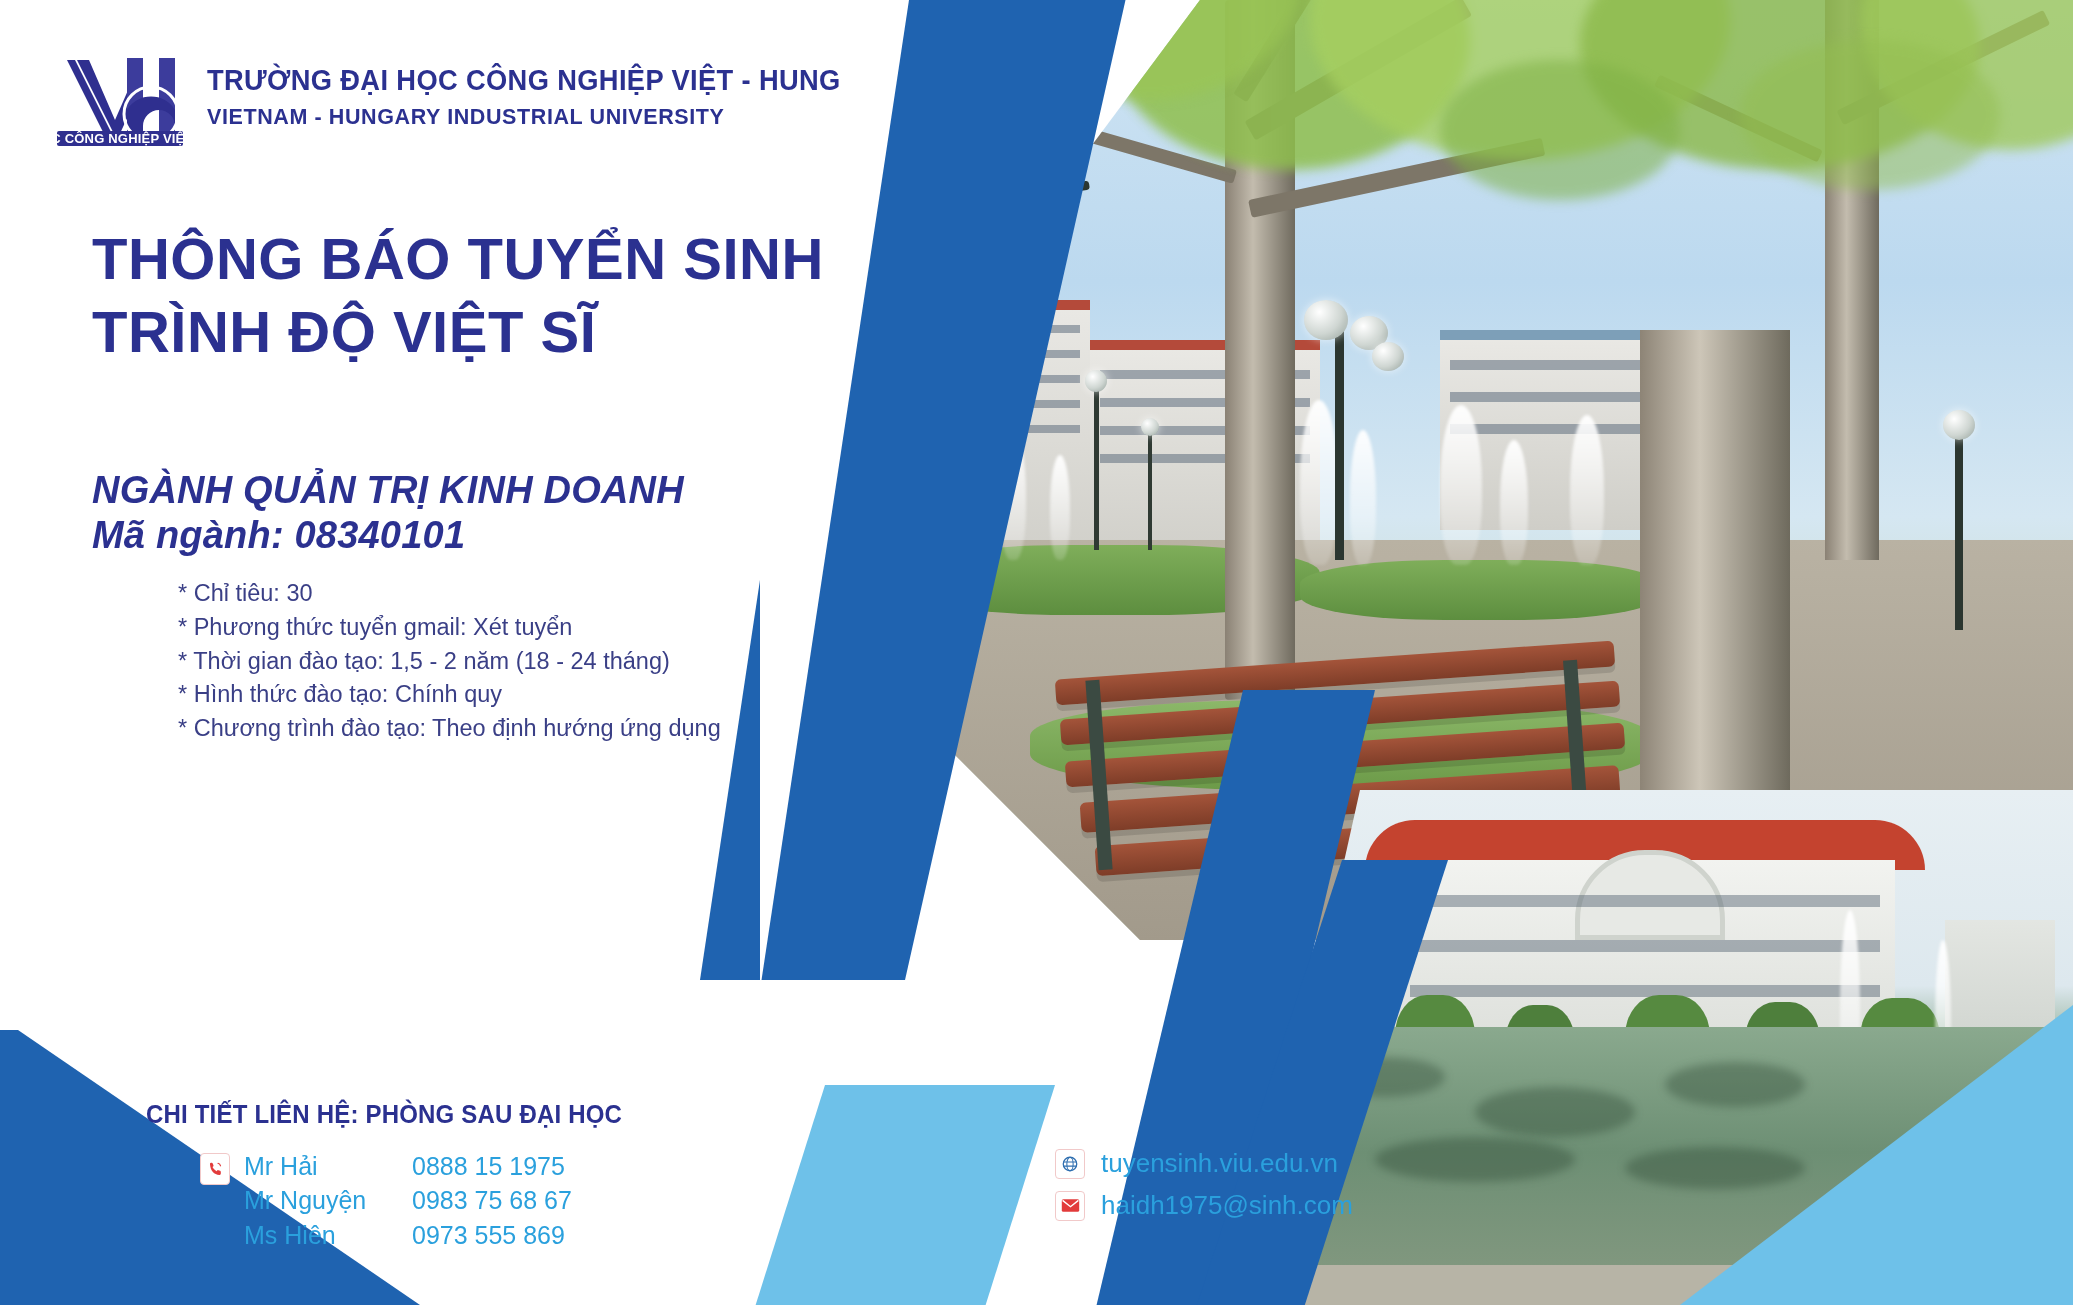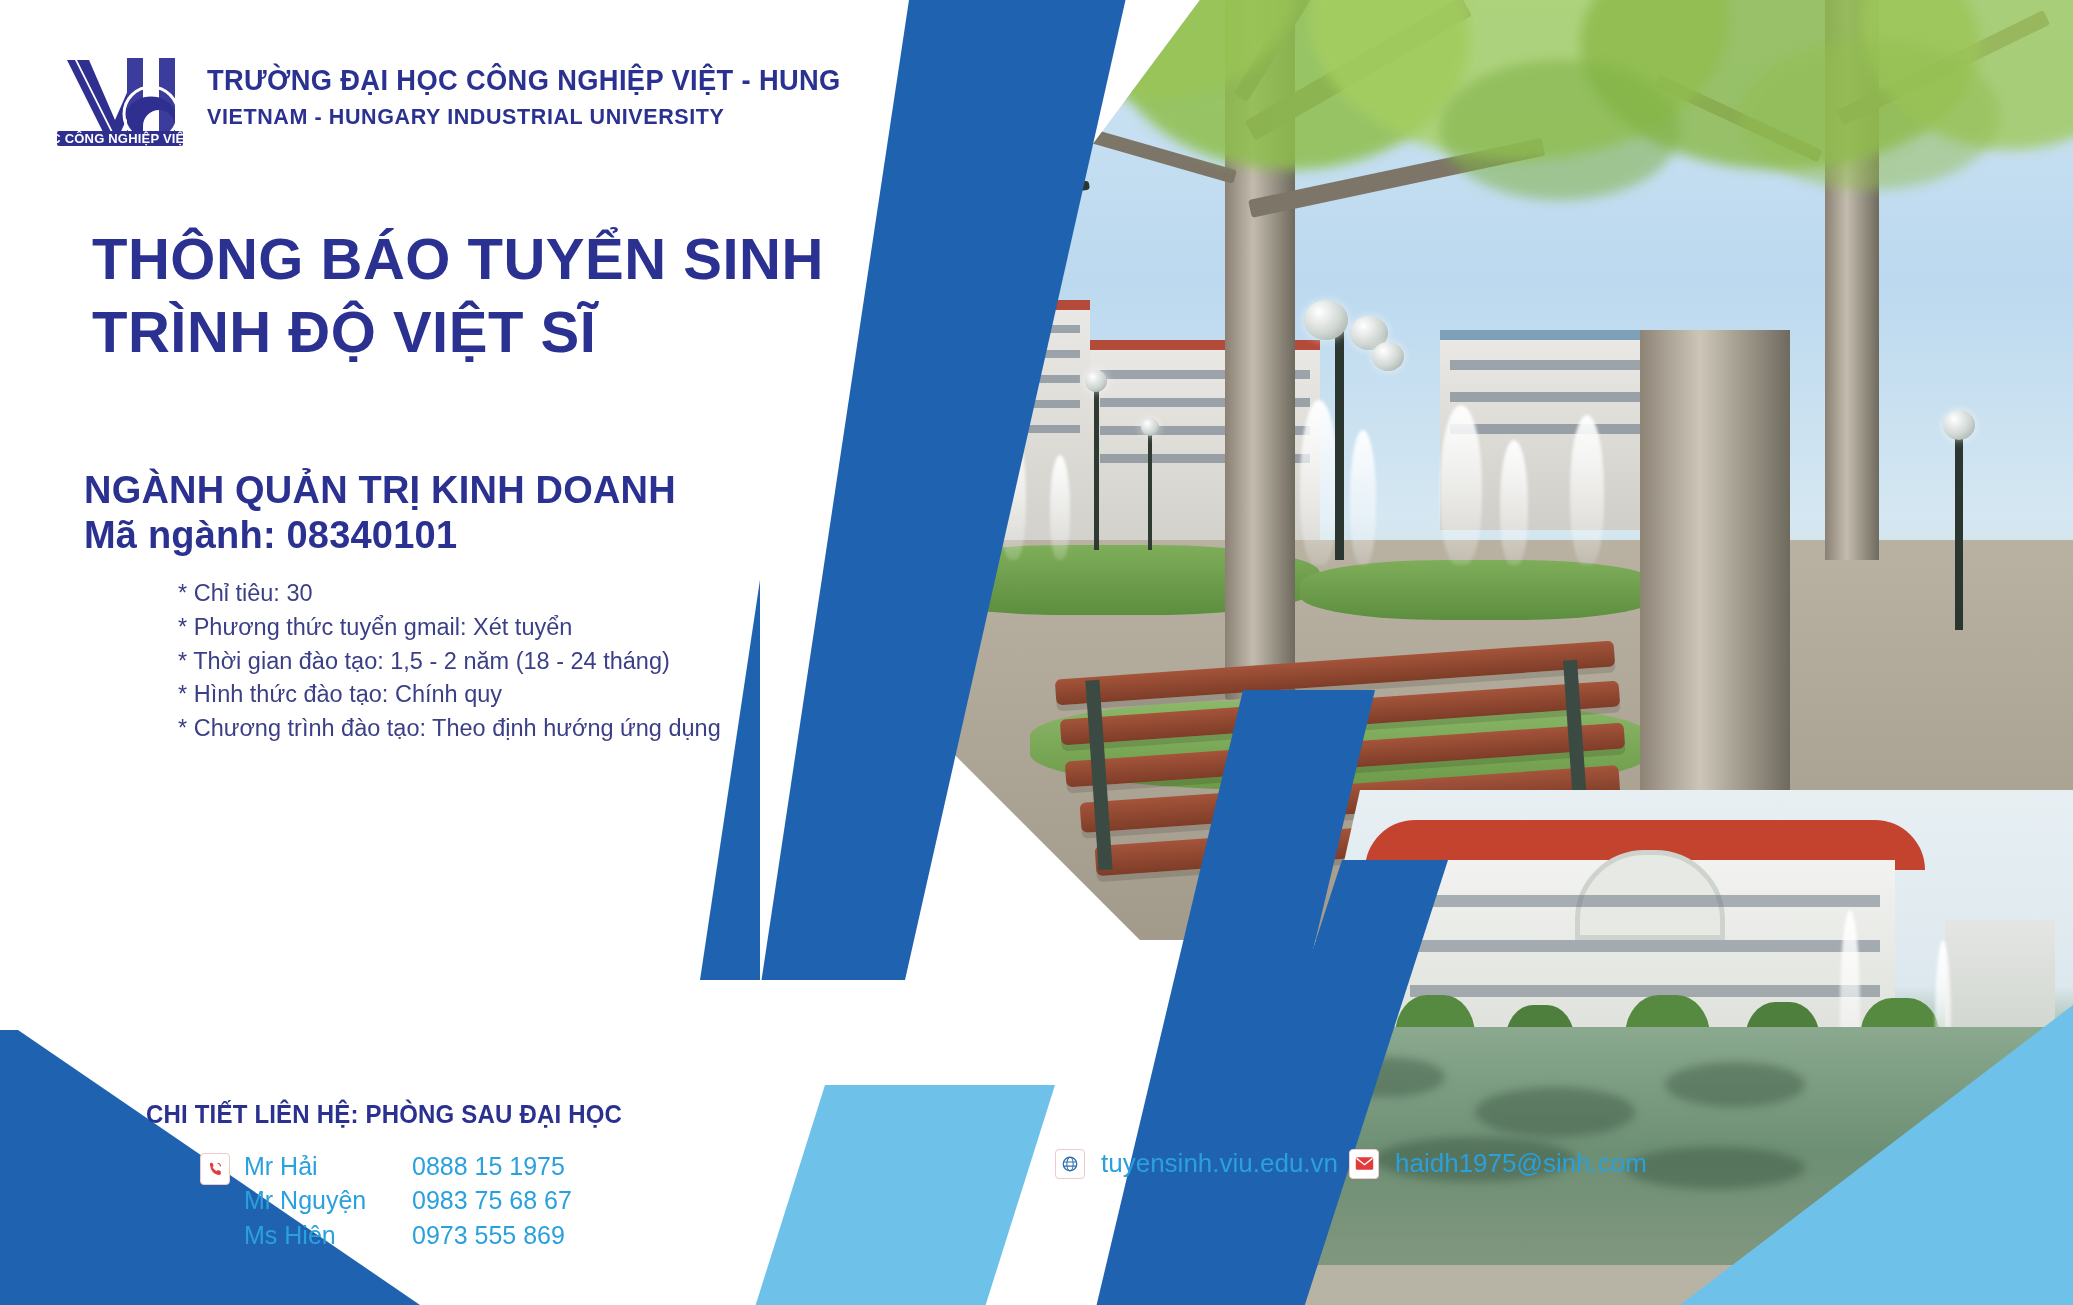--- a/index.html
+++ b/index.html
@@ -120,21 +120,21 @@
 
   
   .titles{position:absolute;left:92px;top:222px;}
   .t-line{
     font-family:"Liberation Sans",sans-serif;
     font-weight:700;font-size:58px;line-height:1.26;
     color:#2b3190;letter-spacing:.5px;white-space:nowrap;
     margin:0;
   }
 
-  .major{position:absolute;left:84px;top:468px;}
+  .major{position:absolute;left:92px;top:468px;font-style:italic;}
   .major-line{
     font-family:"Liberation Sans",sans-serif;
     font-weight:700;font-size:38px;line-height:1.18;
     color:#2b3190;letter-spacing:.2px;white-space:nowrap;margin:0;
   }
 
   .bullets{position:absolute;left:178px;top:577px;}
   .bullet{
     font-family:"Liberation Sans",sans-serif;
     font-size:23.5px;line-height:1.44;
@@ -152,21 +152,21 @@
   .phones{position:absolute;left:200px;top:1150px;display:flex;gap:14px;align-items:flex-start;}
   .ico-box{
     width:28px;height:30px;border:1px solid #f1c9c9;border-radius:4px;
     background:#fff;display:flex;align-items:center;justify-content:center;margin-top:3px;flex:none;
   }
   .ph-rows{display:flex;flex-direction:column;gap:1px;}
   .ph-row{display:flex;gap:10px;font-family:"Liberation Sans",sans-serif;font-size:25px;color:#2aa0dd;line-height:1.33;}
   .ph-name{width:150px;white-space:nowrap;}
   .ph-num{white-space:nowrap;margin-left:8px;}
 
-  .webmail{position:absolute;left:1055px;top:1148px;display:flex;flex-direction:row;gap:11px;text-align:center;}
+  .webmail{position:absolute;left:1055px;top:1148px;display:flex;flex-direction:column;gap:11px;text-align:center;}
   .wm-row{display:flex;align-items:center;gap:16px;}
   .wm-ico{width:28px;height:28px;border:1px solid #f1c9c9;border-radius:4px;background:#fff;display:flex;align-items:center;justify-content:center;flex:none;}
   .wm-text{font-family:"Liberation Sans",sans-serif;font-size:26px;color:#2aa0dd;white-space:nowrap;}
 </style>
 </head>
 <body>
 
 <div id="poster">
 
   <div class="photo-layer">

